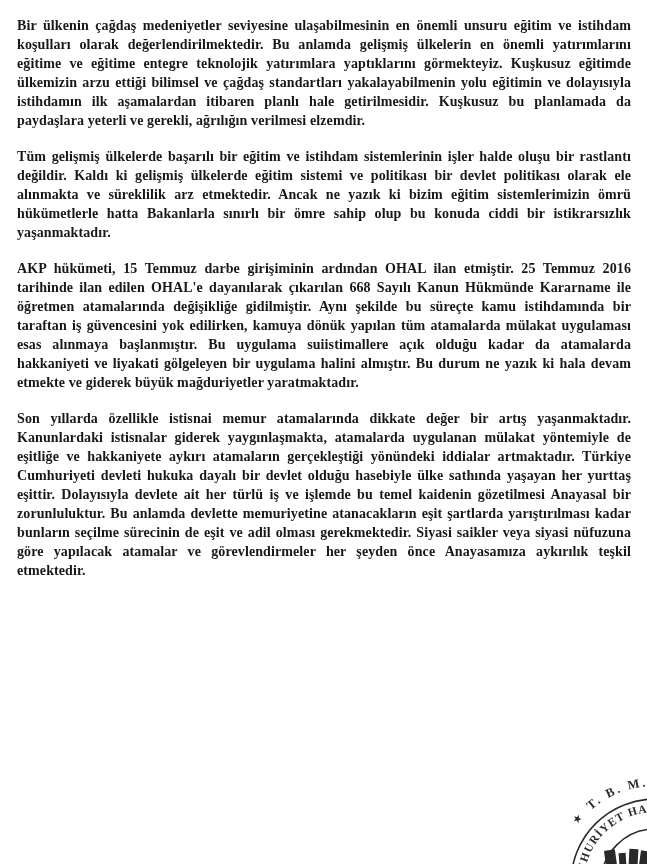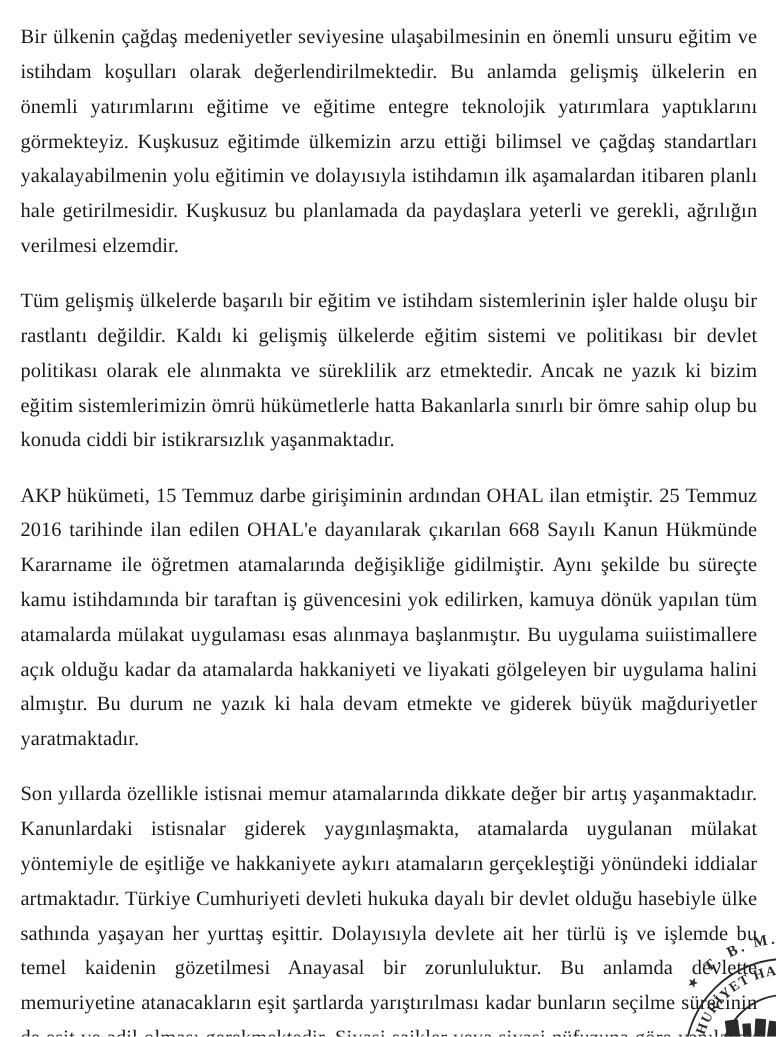--- a/index.html
+++ b/index.html
@@ -17,24 +17,25 @@
     color: var(--text-color, #181818);
   }
   .textblock {
     position: absolute;
     left: 17px;
     top: 16px;
     width: 614px;
   }
   .textblock p {
     margin: 0 0 17px 0;
-    font-size: 17px;
-    line-height: 29px;
+    font-size: 14px;
+    line-height: 19px;
     text-align: justify;
     letter-spacing: 0.1px;
+    font-weight: bold;
   }
   
   .stamp {
     position: absolute;
     left: 525px;
     top: 753px;
     width: 260px;
     height: 260px;
     pointer-events: none;
   }

